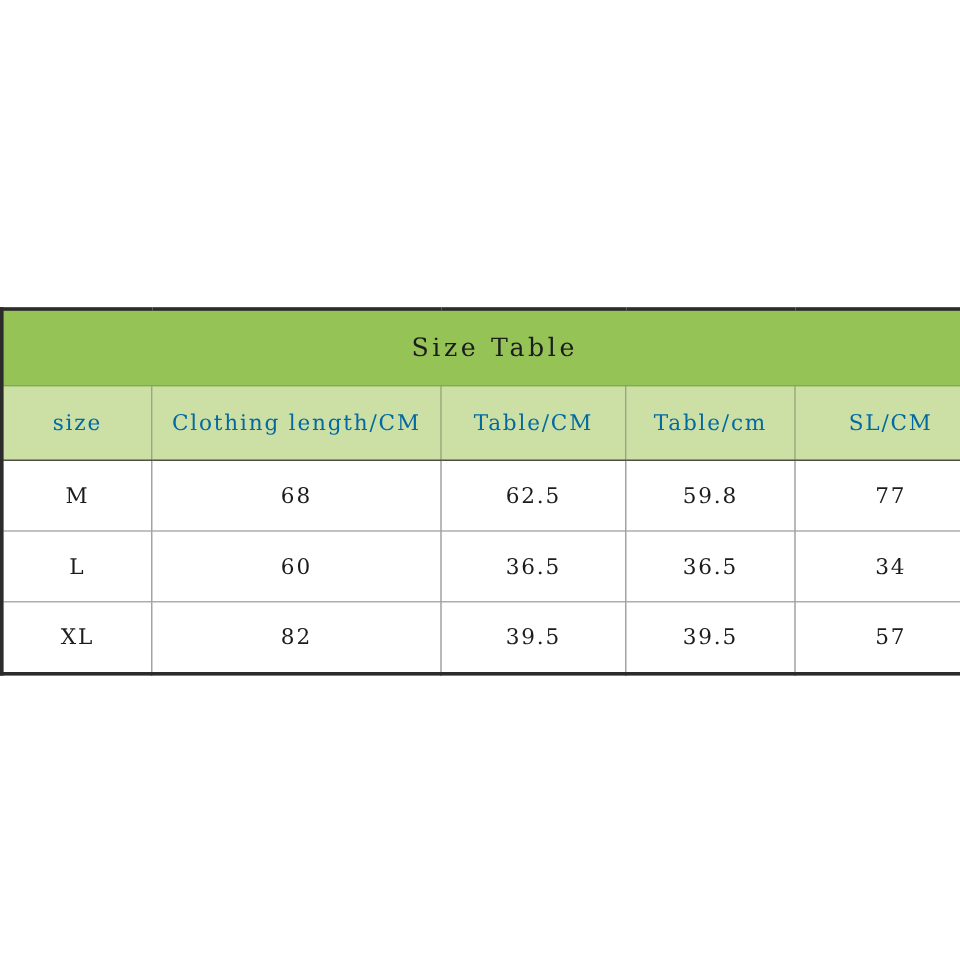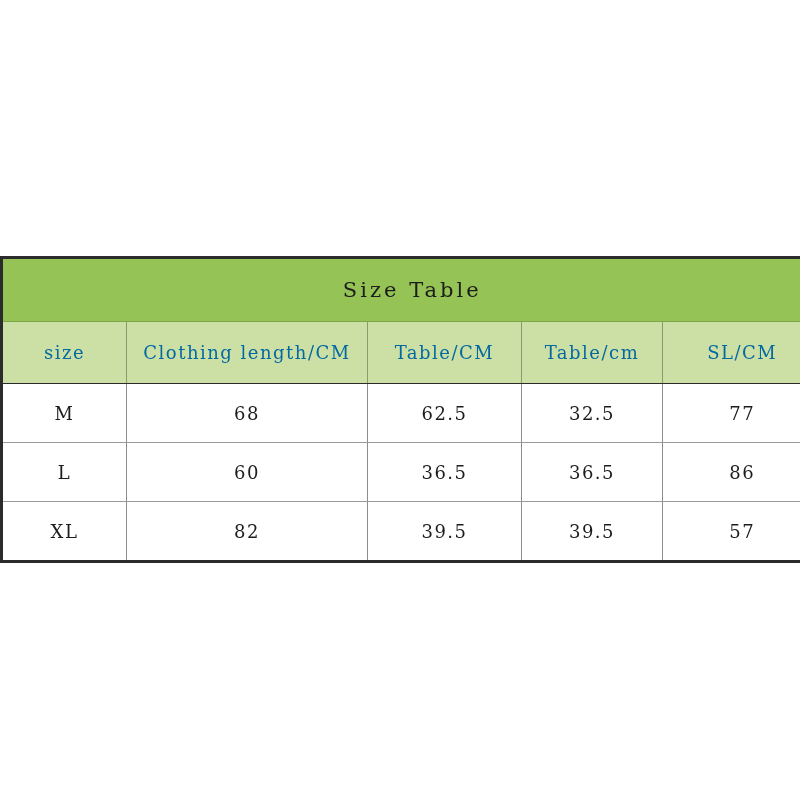--- a/index.html
+++ b/index.html
@@ -131,42 +131,42 @@
         <td>
           <span class="cell-text">M</span>
         </td>
         <td>
           <span class="cell-text">68</span>
         </td>
         <td>
           <span class="cell-text">62.5</span>
         </td>
         <td>
-          <span class="cell-text">32.5</span>
+          <span class="cell-text">59.8</span>
         </td>
         <td>
           <span class="cell-text">77</span>
         </td>
       </tr>
 
       <tr class="data-row">
         <td>
           <span class="cell-text">L</span>
         </td>
         <td>
           <span class="cell-text">60</span>
         </td>
         <td>
           <span class="cell-text">36.5</span>
         </td>
         <td>
           <span class="cell-text">36.5</span>
         </td>
         <td>
-          <span class="cell-text">86</span>
+          <span class="cell-text">34</span>
         </td>
       </tr>
 
       <tr class="data-row">
         <td>
           <span class="cell-text">XL</span>
         </td>
         <td>
           <span class="cell-text">82</span>
         </td>

